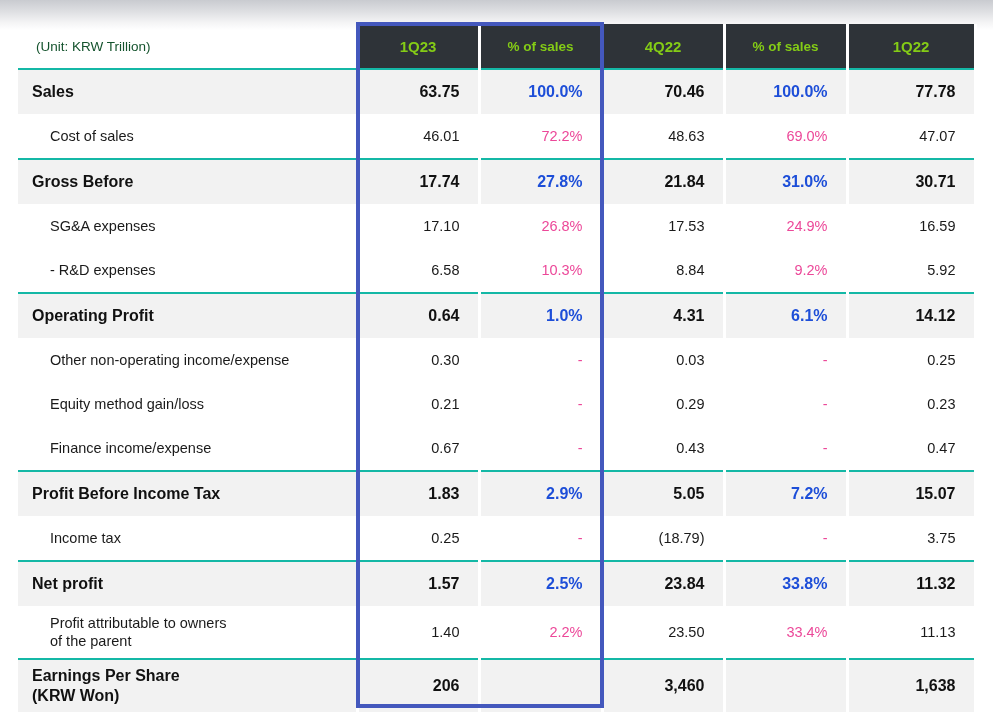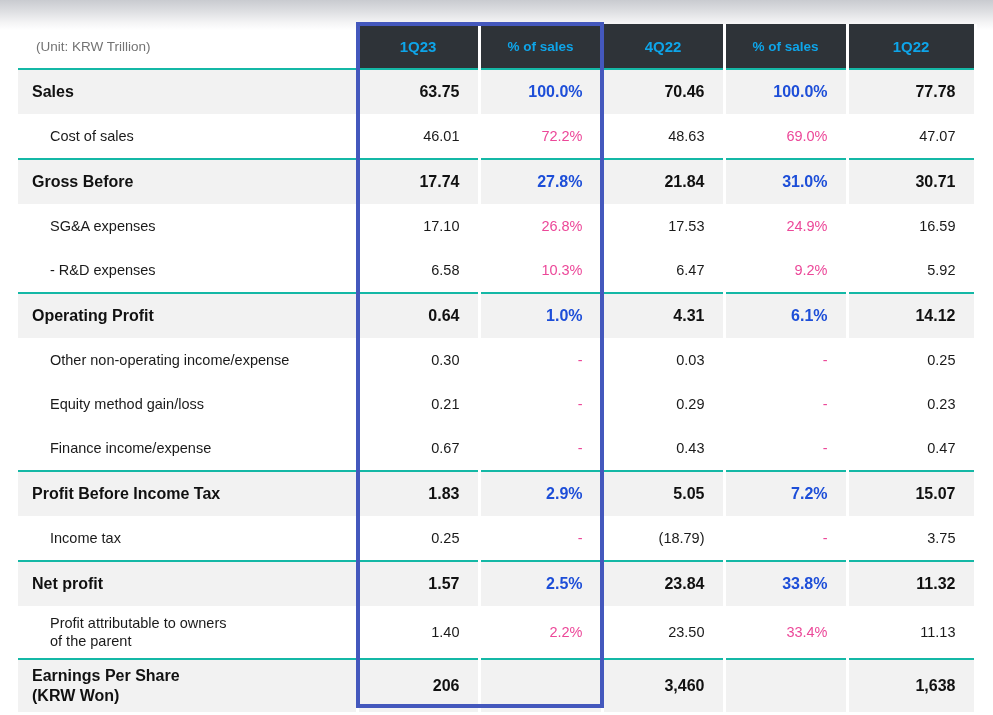--- a/index.html
+++ b/index.html
@@ -51,27 +51,27 @@
   tr.head-row th {
     padding: 0;
     height: 44px;
     vertical-align: middle;
   }
   th.head-unit {
     background: transparent;
     text-align: left;
     font-weight: normal;
     font-size: 13.5px;
-    color: #737373;
+    color: #14532d;
     padding-left: 18px !important;
     border-bottom: 1px solid #9a9a9a;
   }
   th.head-cell {
     background: #2e3338;
-    color: #0ea5e9;
+    color: #84cc16;
     font-size: 15px;
     font-weight: bold;
     text-align: center;
     border-left: 3px solid #ffffff;
     border-right: 3px solid #ffffff;
   }
   th.head-cell.pct {
     font-size: 13.5px;
   }
 
@@ -200,21 +200,21 @@
           <td class="num">17.53</td>
           <td class="pct">24.9%</td>
           <td class="num">16.59</td>
         </tr>
         <tr class="drow">
           <td class="label">
             <span class="l2">- R&amp;D expenses</span>
           </td>
           <td class="num">6.58</td>
           <td class="pct">10.3%</td>
-          <td class="num">6.47</td>
+          <td class="num">8.84</td>
           <td class="pct">9.2%</td>
           <td class="num">5.92</td>
         </tr>
         <tr class="drow emph">
           <td class="label">
             <span class="l2">Operating Profit</span>
           </td>
           <td class="num">0.64</td>
           <td class="pct">1.0%</td>
           <td class="num">4.31</td>

